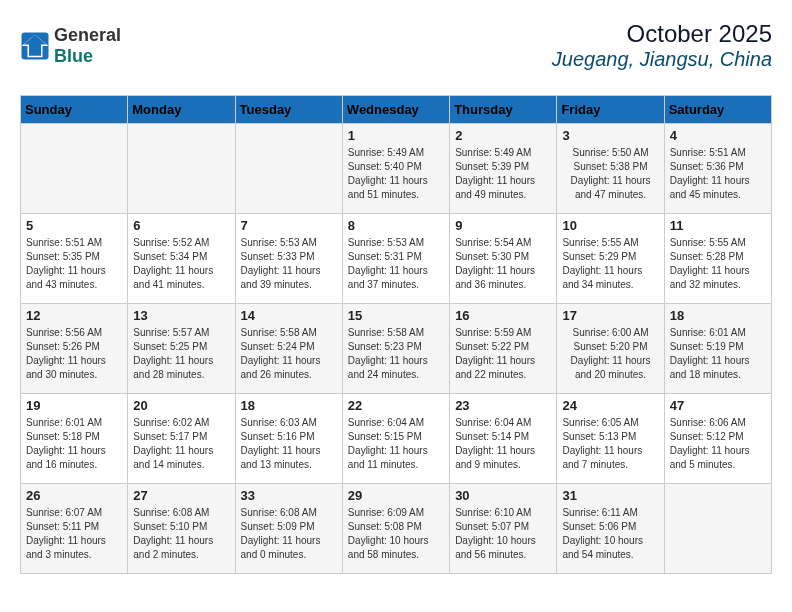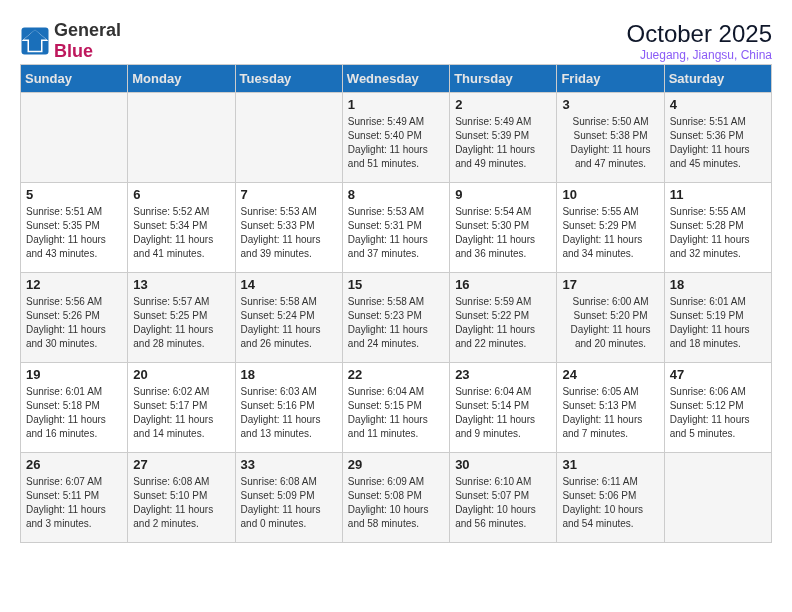--- a/index.html
+++ b/index.html
@@ -7,61 +7,62 @@
       font-family: Arial, sans-serif;
       background: #fff;
       width: 792px;
       min-height: 612px;
       padding: 20px;
     }
     .header {
       display: flex;
       justify-content: space-between;
       align-items: center;
-      margin-bottom: 2px;
+      margin-bottom: 24px;
     }
     .logo {
       display: flex;
       align-items: center;
     }
     .logo-text-general {
       font-size: 18px;
       font-weight: bold;
       color: #333;
     }
     .logo-text-blue {
       font-size: 18px;
       font-weight: bold;
-      color: #be185d;
+      color: #0f766e;
     }
     .logo-icon {
       width: 30px;
       height: 30px;
       margin-right: 4px;
     }
     .title-block {
       text-align: right;
     }
     .month-title {
       font-size: 24px;
       font-weight: normal;
       color: #0f172a;
     }
     .location {
-      font-size: 12px;
-      color: #8b5cf6;
+      font-size: 20px;
+      color: #0c4a6e;
+      font-style: italic;
     }
     table {
       width: 100%;
       border-collapse: collapse;
       table-layout: fixed;
     }
     thead tr {
       background-color: #1a6fba;
-      color: #e5e5e5;
+      color: #000000;
     }
     thead th {
       padding: 6px 4px;
       font-size: 13px;
       font-weight: bold;
       text-align: left;
       border: 1px solid #ccc;
     }
     tbody tr {
       vertical-align: top;

